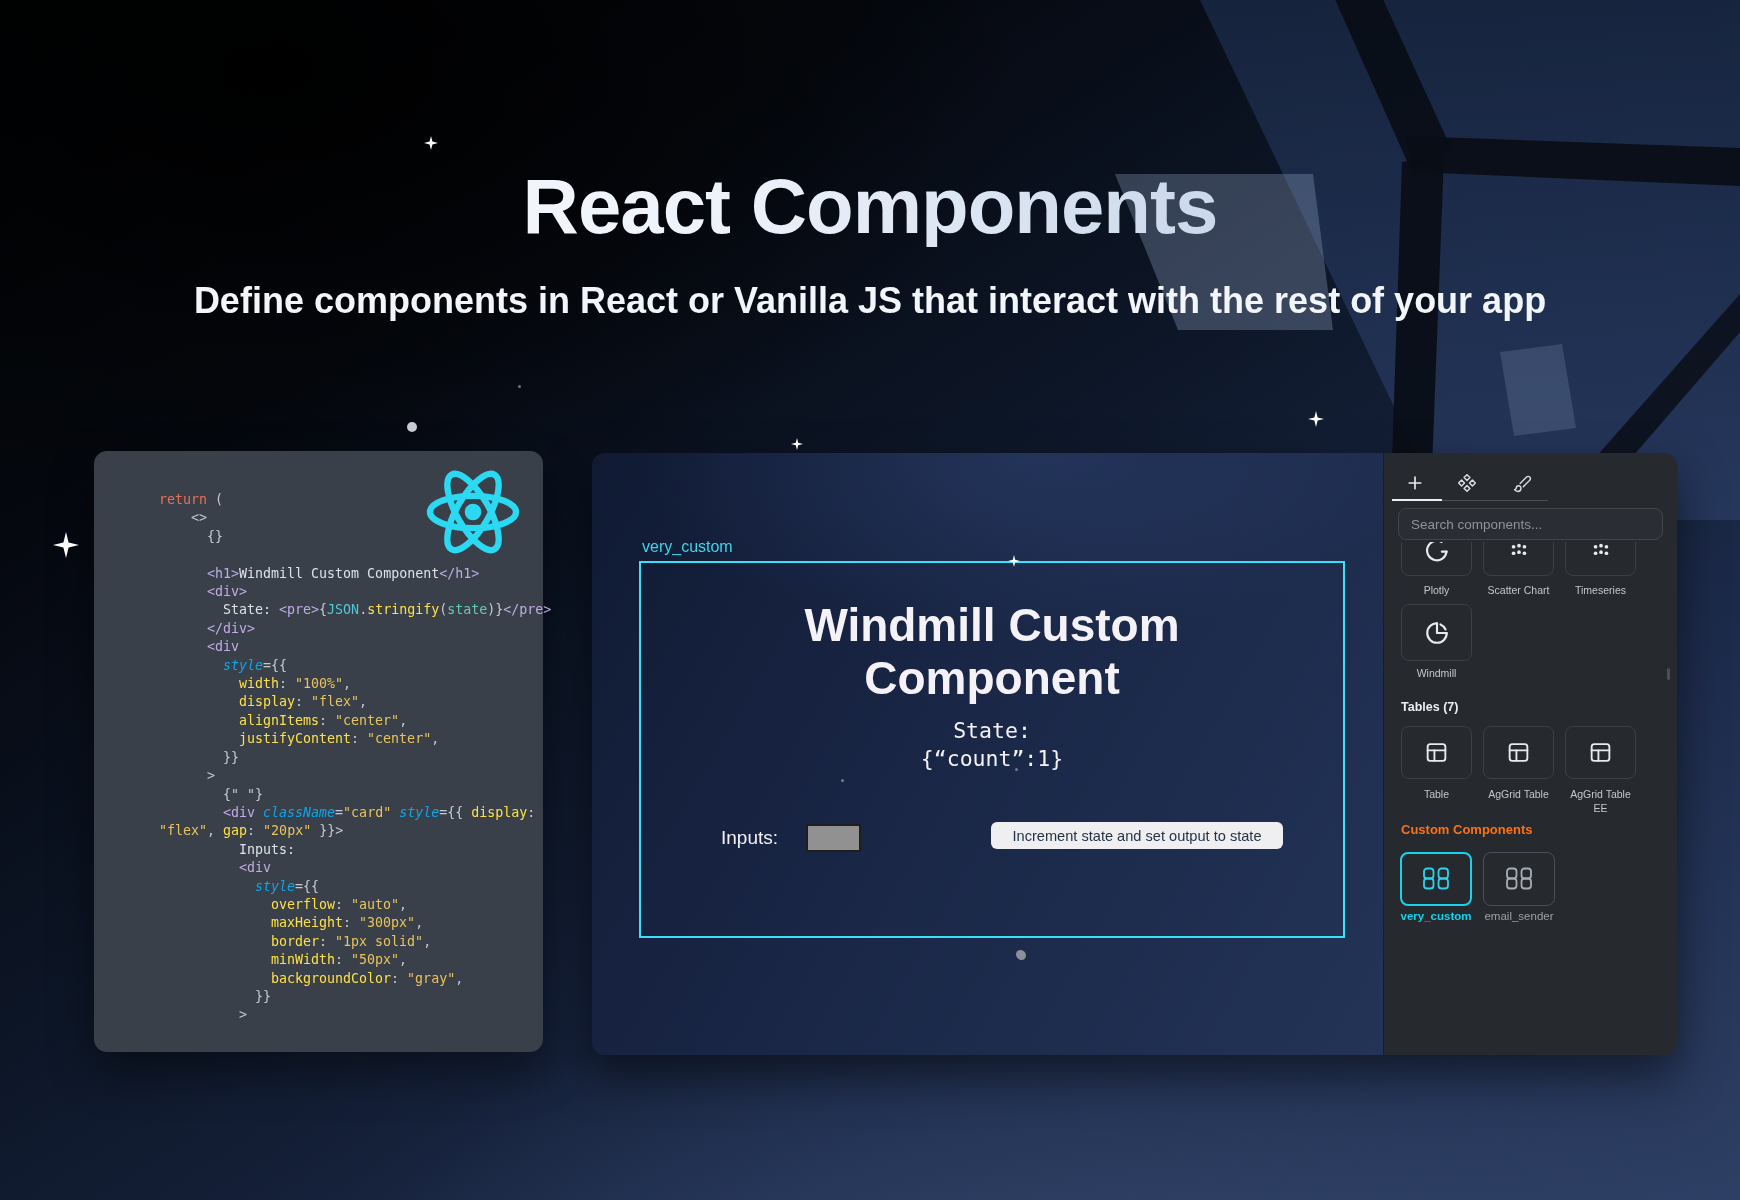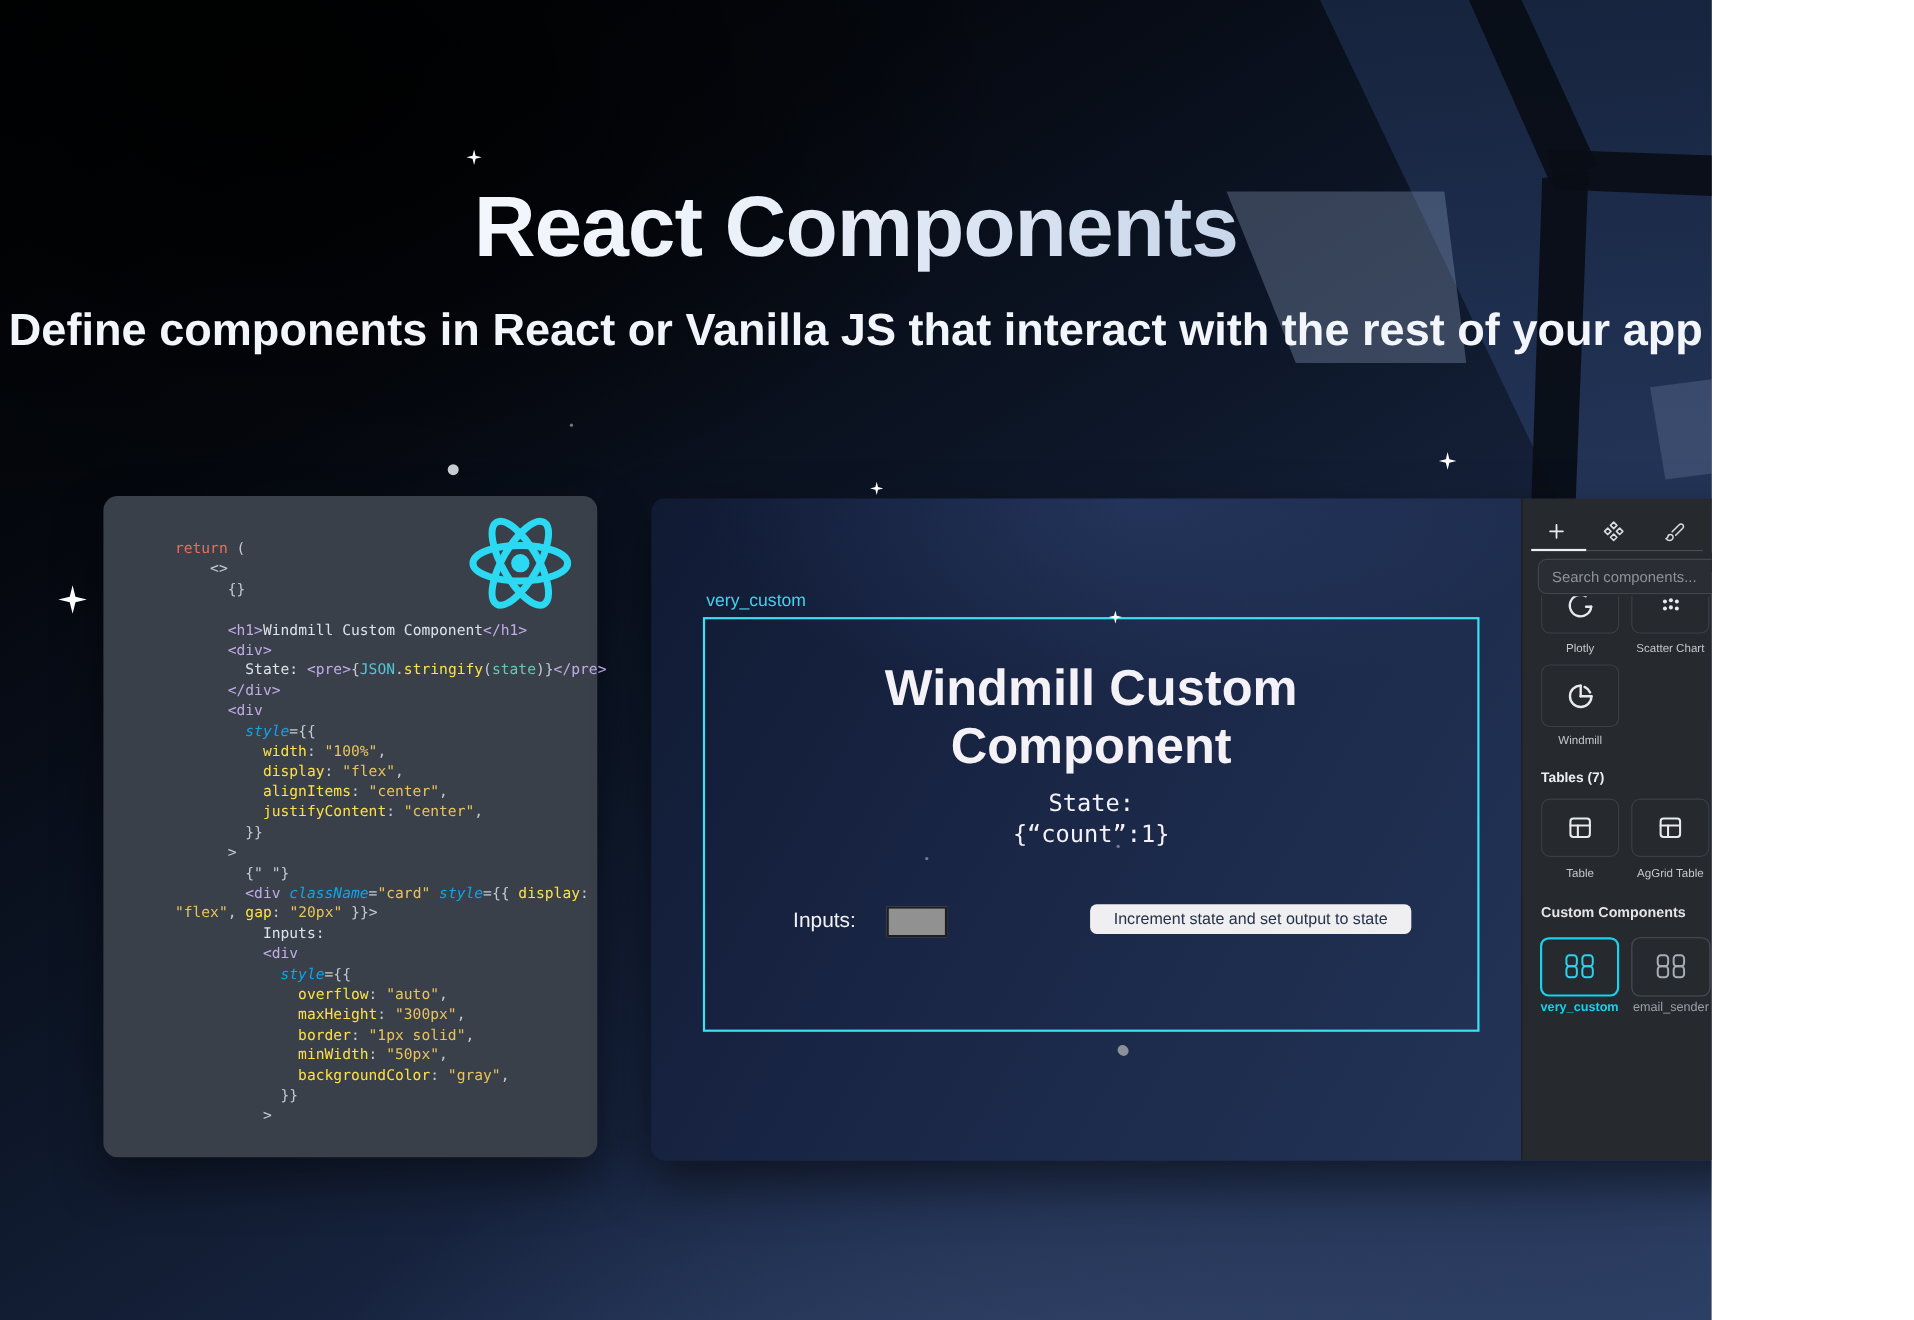--- a/index.html
+++ b/index.html
@@ -1,29 +1,29 @@
 <!DOCTYPE html>
 <html><head>
 <meta charset="utf-8">
 <style>
   html,body{margin:0;padding:0;}
   body{width:1740px;height:1200px;overflow:hidden;font-family:"Liberation Sans",sans-serif;}
-  .page{position:relative;width:1556px;height:1200px;overflow:hidden;
+  .page{position:relative;width:1740px;height:1200px;overflow:hidden;
     background:
       radial-gradient(60% 50% at 16% 6%, rgba(0,0,0,.95), rgba(0,0,0,0) 72%),
       radial-gradient(75% 60% at 60% 118%, #36496f 0%, rgba(54,73,111,0) 62%),
       linear-gradient(148deg,#000203 0%,#05080f 24%,#0d1627 46%,#1c2a4a 74%,#2d3f64 100%);}
   .bg-decor{position:absolute;left:0;top:0;z-index:1;pointer-events:none;}
   
   .hero-title{position:absolute;left:0;right:0;top:165px;margin:0;text-align:center;z-index:3;
     font-size:78px;line-height:82px;font-weight:700;letter-spacing:-1px;
     background:linear-gradient(95deg,#ffffff 0%,#edf2fa 42%,#a7bcdb 100%);
     -webkit-background-clip:text;background-clip:text;color:transparent;}
   .hero-subtitle{position:absolute;left:0;right:0;top:282px;margin:0;text-align:center;z-index:3;
-    font-size:41px;line-height:37px;font-weight:600;color:#f2f5fa;}
+    font-size:36px;line-height:37px;font-weight:600;color:#f2f5fa;}
   
   .spark{position:absolute;z-index:6;background:#fff;
     clip-path:polygon(50% 0,60% 40%,100% 50%,60% 60%,50% 100%,40% 60%,0 50%,40% 40%);
     filter:drop-shadow(0 0 4px rgba(255,255,255,.8));}
   .dot{position:absolute;border-radius:50%;z-index:6;}
   
   .code-panel{position:absolute;left:94px;top:451px;width:449px;height:601px;z-index:4;
     background:#3a4049;border-radius:13px;box-shadow:0 20px 45px rgba(0,0,0,.45);}
   .code-lines{position:absolute;left:25px;top:40px;right:10px;
     font-family:"DejaVu Sans Mono",monospace;font-size:13.3px;line-height:18.4px;white-space:pre;}
@@ -227,21 +227,21 @@
               <path d="M10 10v10"></path>
             </svg>
         </div>
       </div>
       <div class="cap-row" style="top:335px;">
         <div class="cap">Table</div>
         <div class="cap">AgGrid Table</div>
         <div class="cap">AgGrid Table EE</div>
       </div>
 
-      <div class="sec-title" style="top:369px;color:#e5e5e5;font-size:13px;text-align:right;">Custom Components</div>
+      <div class="sec-title" style="top:369px;color:#f97316;font-size:13px;text-align:right;">Custom Components</div>
       <div class="custom-cards">
         <div class="card card-selected">
           <svg width="30" height="24" viewBox="0 0 30 24" fill="none" stroke="#2ad4ec" stroke-width="1.8">
               <rect x="3" y="1.5" width="9.5" height="10" rx="3"></rect>
               <rect x="3" y="11.5" width="9.5" height="10" rx="3"></rect>
               <rect x="17.5" y="1.5" width="9.5" height="10" rx="3"></rect>
               <rect x="17.5" y="11.5" width="9.5" height="10" rx="3"></rect>
             </svg>
         </div>
         <div class="card card-plain">

